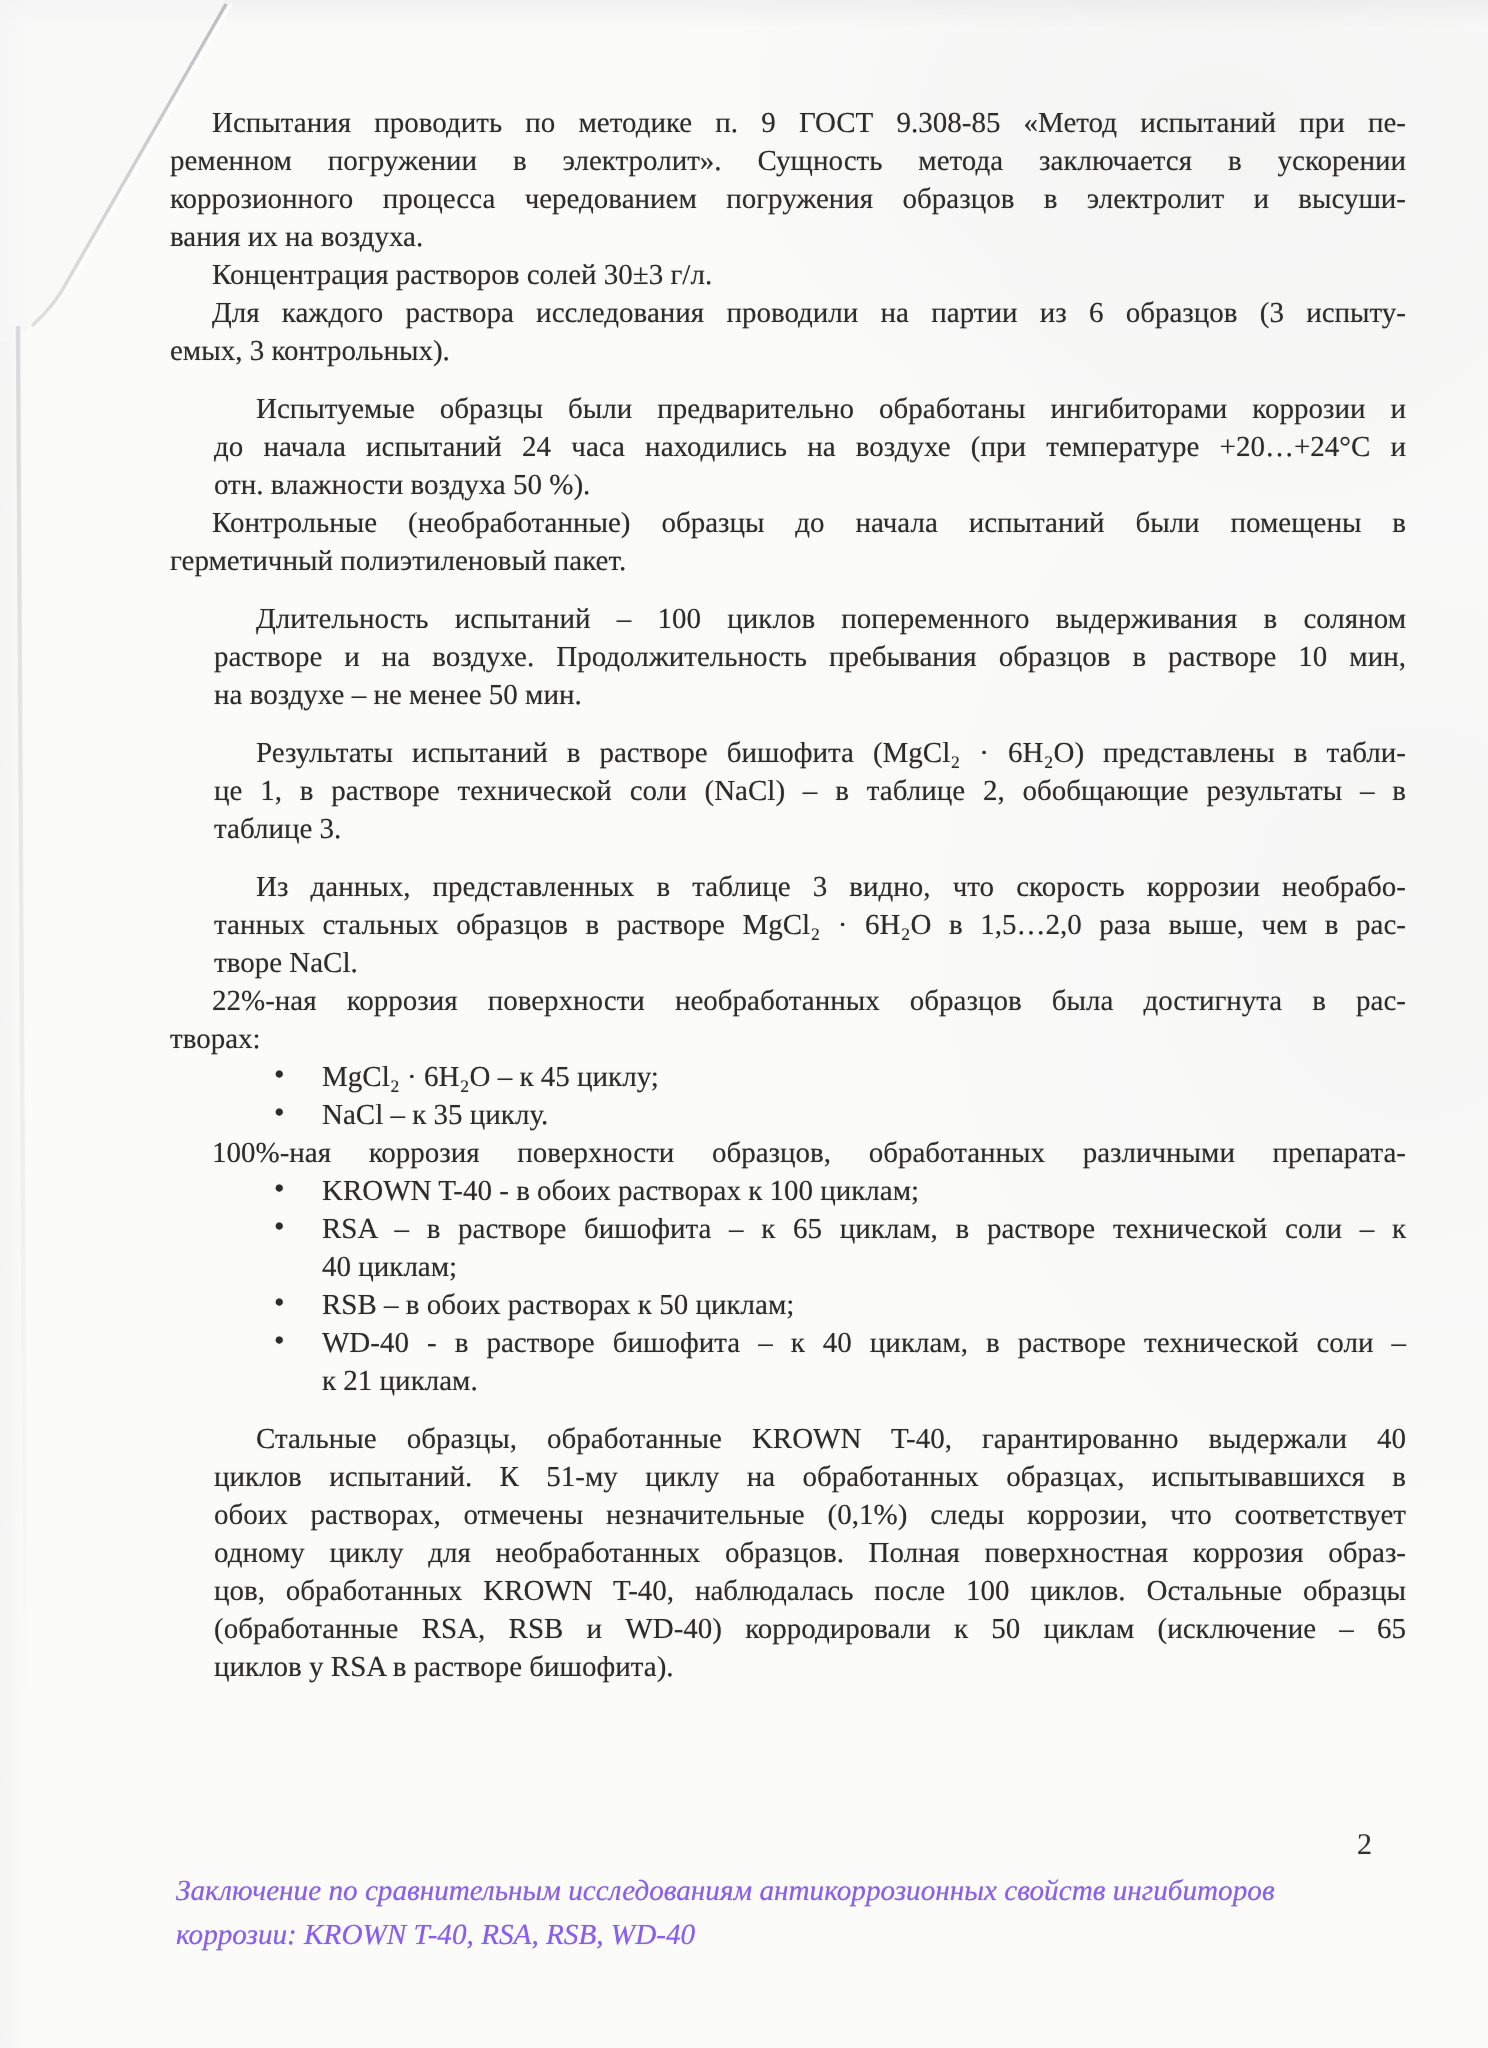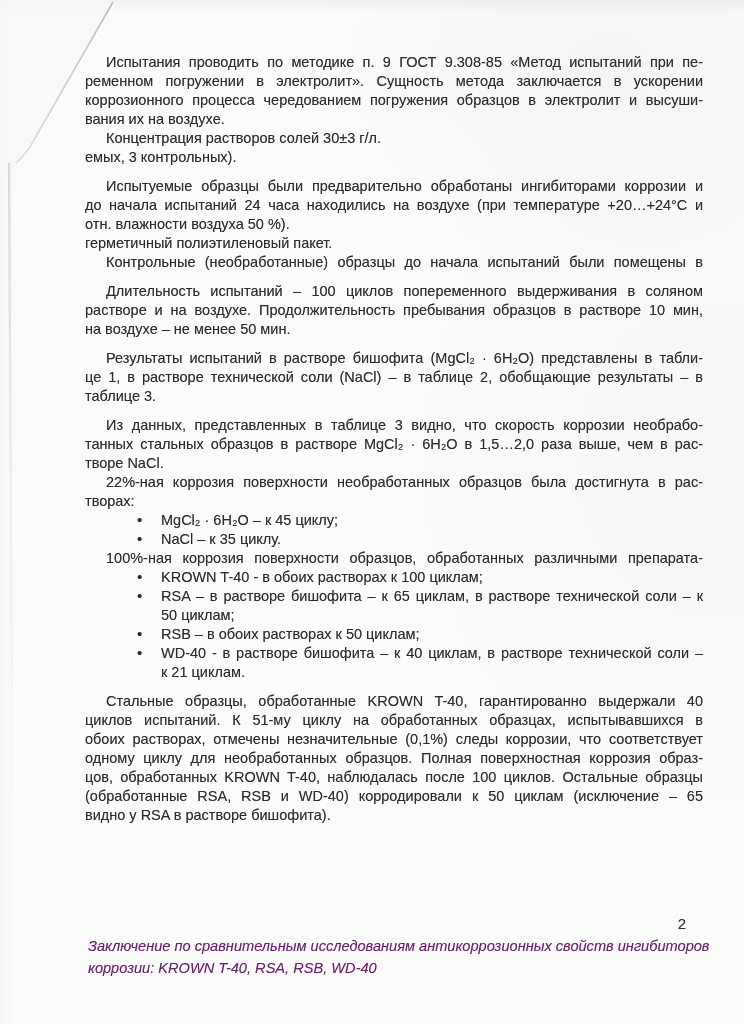--- a/index.html
+++ b/index.html
@@ -2,60 +2,60 @@
 <html lang="ru"><head>
 <meta charset="utf-8">
 <style>
   html,body { margin:0; padding:0; background:#e8e8e8; }
   .page {
     position:relative;
     width:744px; height:1024px;
     margin:0 auto;
     background:#fbfbfa;
     overflow:hidden;
-    font-family:Liberation Sans, sans-serif;
+    font-family:Liberation Serif, serif;
     color:#2d2c2a;
   }
   
   .page::before {
     content:""; position:absolute; inset:0; pointer-events:none;
     background:
       linear-gradient(180deg, rgba(190,190,198,0.16), rgba(190,190,198,0) 14px),
       radial-gradient(420px 300px at 82% 6%, rgba(185,185,192,0.10), rgba(185,185,192,0) 70%),
       radial-gradient(500px 600px at 95% 45%, rgba(190,190,196,0.07), rgba(190,190,196,0) 70%),
       linear-gradient(90deg, rgba(185,185,192,0.10), rgba(185,185,192,0) 14px);
   }
   .artifacts { position:absolute; inset:0; pointer-events:none; }
 
   .doc {
     position:absolute; left:85px; top:53px; width:618px;
     font-size:14.5px; line-height:19px;
     text-shadow:0 0 0.5px rgba(45,44,42,0.45);
   }
   .block { position:relative; }
-  .block.gap { margin-top:10px; }
+  .block.gap { margin-top:10px;margin-left:22px; }
   .line { position:relative; text-align:justify; text-align-last:justify; }
   .line.last { text-align-last:left; }
   .block.para > .line.first { text-indent:21px; }
   .block.bullet { padding-left:76px; }
   .block.bullet > .line.first::before {
     content:"\2022";
     position:absolute; left:-24px; top:-1px;
     font-size:15px; color:#2d2c2a;
   }
 
   .pagenum {
     position:absolute; top:915px; right:58px;
     font-size:15px; color:#333230;
     text-shadow:0 0 0.5px rgba(45,44,42,0.4);
   }
   .footer {
     position:absolute; left:88px; top:936px; width:625px;
     font-style:italic; font-size:14.6px; line-height:21.5px;
-    color:#701a75;
+    color:#8b5cf6;
     text-shadow:0 0 0.5px rgba(45,44,42,0.4);
   }
 </style>
 </head>
 <body>
 
 <div class="page">
 
   <svg class="artifacts" width="744" height="1024" viewBox="0 0 744 1024" xmlns="http://www.w3.org/2000/svg">
     <defs>
@@ -73,36 +73,37 @@
     <path d="M113,2 L34,140 Q28,152 16,163" fill="none" stroke="url(#creaseFade)" stroke-width="1.7"></path>
     <path d="M115.5,2 L36.5,140" fill="none" stroke="#ffffff" stroke-width="1.2" opacity="0.8"></path>
     <path d="M9,163 C10,330 11,560 13,880" fill="none" stroke="url(#edgeFade)" stroke-width="2.2"></path>
   </svg>
 
   <div class="doc">
       <div class="block para">
         <div class="line first">Испытания проводить по методике п. 9 ГОСТ 9.308-85 «Метод испытаний при пе-</div>
         <div class="line">ременном погружении в электролит». Сущность метода заключается в ускорении</div>
         <div class="line">коррозионного процесса чередованием погружения образцов в электролит и высуши-</div>
-        <div class="line last">вания их на воздухе.</div>
+        <div class="line last">вания их на воздуха.</div>
       </div>
       <div class="block para">
         <div class="line first last">Концентрация растворов солей 30±3 г/л.</div>
       </div>
       <div class="block para">
+        <div class="line first">Для каждого раствора исследования проводили на партии из 6 образцов (3 испыту-</div>
         <div class="line last">емых, 3 контрольных).</div>
       </div>
       <div class="block para gap">
         <div class="line first">Испытуемые образцы были предварительно обработаны ингибиторами коррозии и</div>
         <div class="line">до начала испытаний 24 часа находились на воздухе (при температуре +20…+24°С и</div>
         <div class="line last">отн. влажности воздуха 50 %).</div>
       </div>
       <div class="block para">
+        <div class="line first">Контрольные (необработанные) образцы до начала испытаний были помещены в</div>
         <div class="line last">герметичный полиэтиленовый пакет.</div>
-        <div class="line first">Контрольные (необработанные) образцы до начала испытаний были помещены в</div>
       </div>
       <div class="block para gap">
         <div class="line first">Длительность испытаний – 100 циклов попеременного выдерживания в соляном</div>
         <div class="line">растворе и на воздухе. Продолжительность пребывания образцов в растворе 10 мин,</div>
         <div class="line last">на воздухе – не менее 50 мин.</div>
       </div>
       <div class="block para gap">
         <div class="line first">Результаты испытаний в растворе бишофита (MgCl₂ · 6H₂O) представлены в табли-</div>
         <div class="line">це 1, в растворе технической соли (NaCl) – в таблице 2, обобщающие результаты – в</div>
         <div class="line last">таблице 3.</div>
@@ -123,37 +124,37 @@
         <div class="line first last">NaCl – к 35 циклу.</div>
       </div>
       <div class="block para">
         <div class="line first">100%-ная коррозия поверхности образцов, обработанных различными препарата-</div>
       </div>
       <div class="block bullet">
         <div class="line first last">KROWN T-40 - в обоих растворах к 100 циклам;</div>
       </div>
       <div class="block bullet">
         <div class="line first">RSA – в растворе бишофита – к 65 циклам, в растворе технической соли – к</div>
-        <div class="line last">50 циклам;</div>
+        <div class="line last">40 циклам;</div>
       </div>
       <div class="block bullet">
         <div class="line first last">RSB – в обоих растворах к 50 циклам;</div>
       </div>
       <div class="block bullet">
         <div class="line first">WD-40 - в растворе бишофита – к 40 циклам, в растворе технической соли –</div>
         <div class="line last">к 21 циклам.</div>
       </div>
       <div class="block para gap">
         <div class="line first">Стальные образцы, обработанные KROWN T-40, гарантированно выдержали 40</div>
         <div class="line">циклов испытаний. К 51-му циклу на обработанных образцах, испытывавшихся в</div>
         <div class="line">обоих растворах, отмечены незначительные (0,1%) следы коррозии, что соответствует</div>
         <div class="line">одному циклу для необработанных образцов. Полная поверхностная коррозия образ-</div>
         <div class="line">цов, обработанных KROWN T-40, наблюдалась после 100 циклов. Остальные образцы</div>
         <div class="line">(обработанные RSA, RSB и WD-40) корродировали к 50 циклам (исключение – 65</div>
-        <div class="line last">видно у RSA в растворе бишофита).</div>
+        <div class="line last">циклов у RSA в растворе бишофита).</div>
       </div>
     </div>
 
   <div class="pagenum">2</div>
 
   <div class="footer">
     <div>Заключение по сравнительным исследованиям антикоррозионных свойств ингибиторов</div>
     <div>коррозии: KROWN T-40, RSA, RSB, WD-40</div>
   </div>
 

